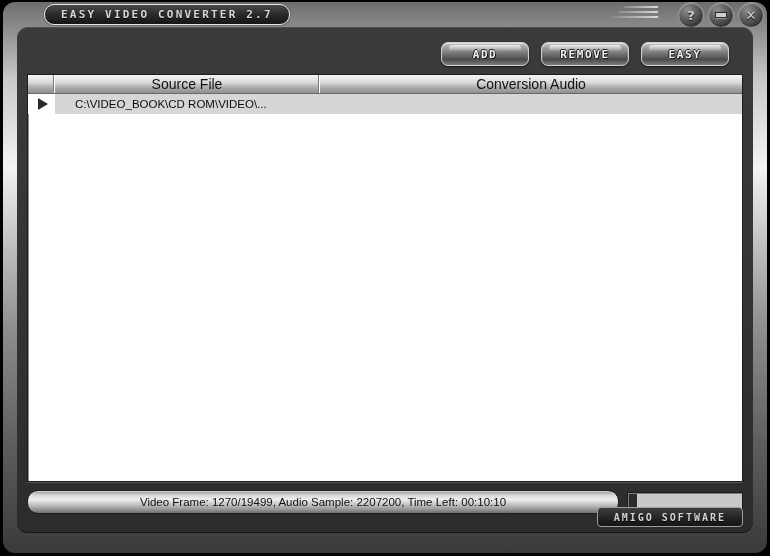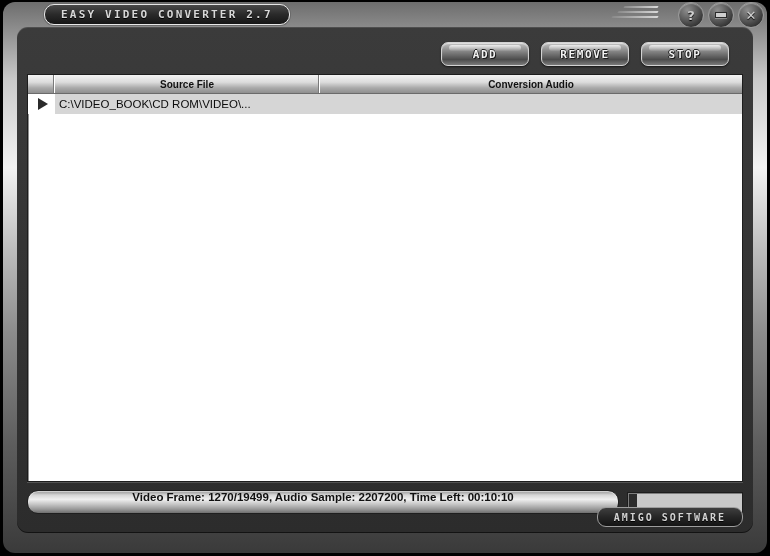--- a/index.html
+++ b/index.html
@@ -190,22 +190,22 @@
   .hdr-row {
     display: flex;
     height: 18px;
     background: linear-gradient(180deg, #f4f4f4 0%, #dcdcdc 40%, #a9a9a9 72%, #8f8f8f 100%);
     border-bottom: 1px solid #6b6b6b;
   }
   .hdr-cell {
     display: flex;
     align-items: center;
     justify-content: center;
-    font-size: 10px;
-    font-weight: bold;
+    font-size: 14px;
+    font-weight: normal;
     color: #111;
     border-right: 1px solid #ffffff;
     box-shadow: inset -2px 0 0 -1px #7a7a7a;
     box-sizing: border-box;
     overflow: hidden;
     white-space: nowrap;
   }
   .hdr-cell:last-child { border-right: none; box-shadow: none; }
   .col-marker { width: 27px; flex: 0 0 27px; }
   .col-source { width: 265px; flex: 0 0 265px; }
@@ -216,21 +216,21 @@
     display: flex;
     height: 20px;
     background: #d6d6d6;
     cursor: pointer;
   }
   .cell {
     display: flex;
     align-items: center;
     font-size: 11.5px;
     color: #0c0c0c;
-    padding-left: 4px;
+    padding-left: 20px;
     box-sizing: border-box;
     overflow: hidden;
     white-space: nowrap;
   }
   .cell.col-marker {
     justify-content: center;
     padding-left: 0;
     background: #fff;
   }
   .play-marker {
@@ -252,23 +252,23 @@
     gap: 8px;
   }
   .status-pill {
     flex: 1 1 auto;
     height: 22px;
     border-radius: 11px;
     background: linear-gradient(180deg, #8d8d8d 0%, #d5d5d5 18%, #efefef 38%, #c6c6c6 60%, #9a9a9a 82%, #6f6f6f 100%);
     border: 1px solid #1f1f1f;
     box-shadow: inset 0 1px 1px rgba(255,255,255,0.6);
     display: flex;
-    justify-content: center;
-    overflow: hidden;
-    font-weight: bold;
+    align-items: center;
+    justify-content: center;
+    overflow: hidden;
   }
   .status-text {
     font-size: 11.5px;
     color: #101010;
     white-space: nowrap;
   }
   .progress-outer {
     flex: 0 0 116px;
     height: 21px;
     background: #c9c9c9;
@@ -281,21 +281,21 @@
     height: 100%;
     background: #2b2b2b;
   }
 
   
   .brand {
     position: absolute;
     right: 10px; bottom: 6px;
     height: 18px;
     padding: 0 16px;
-    border-radius: 9px;
+    border-radius: 4px;
     background: linear-gradient(180deg, #3f3f3f 0%, #262626 50%, #141414 100%);
     border: 1px solid #9d9d9d;
     display: flex;
     align-items: center;
     justify-content: flex-end;
   }
   .brand-text {
     font-family: "DejaVu Sans Mono", monospace;
     font-size: 10px;
     font-weight: bold;
@@ -339,21 +339,21 @@
   <div class="panel">
 
     <div class="toolbar">
       <div class="tb-btn">
         <span class="tb-label">ADD</span>
       </div>
       <div class="tb-btn">
         <span class="tb-label">REMOVE</span>
       </div>
       <div class="tb-btn">
-        <span class="tb-label">STOP</span>
+        <span class="tb-label">EASY</span>
       </div>
     </div>
 
     <div class="list-wrap">
 
       <div class="hdr-row">
         <div class="hdr-cell col-marker"></div>
         <div class="hdr-cell col-source">Source File</div>
         <div class="hdr-cell col-type">Conversion Audio</div>
       </div>

